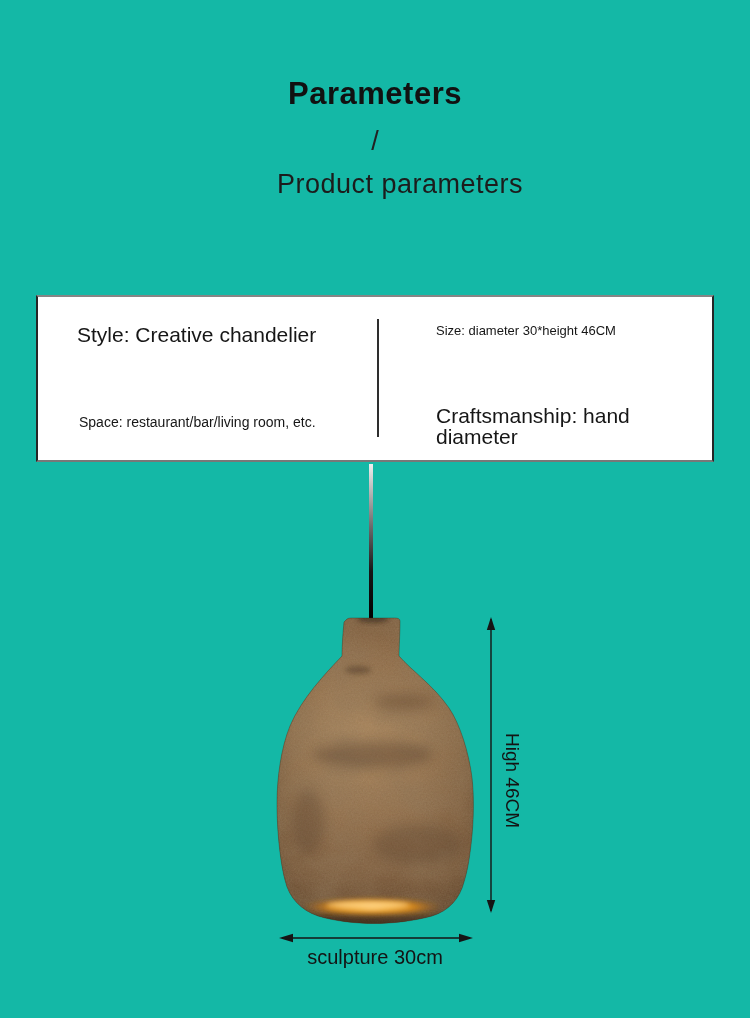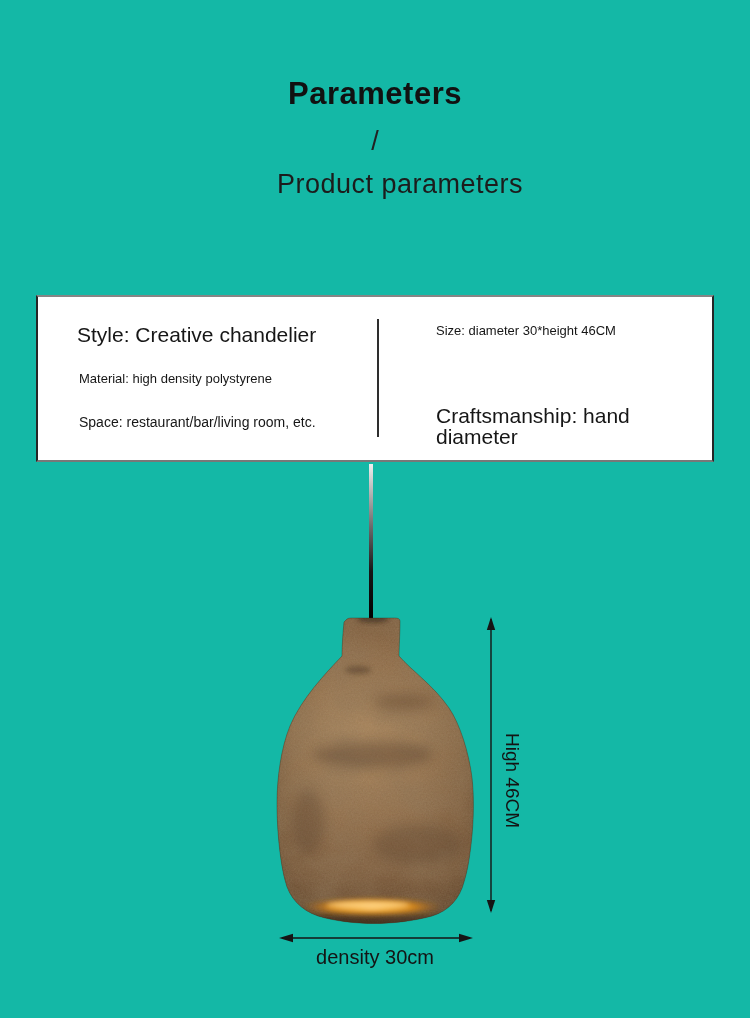--- a/index.html
+++ b/index.html
@@ -49,21 +49,20 @@
 <div class="page">
 
   <div class="hdr">
     <div class="hdr-title">Parameters</div>
     <div class="hdr-sep">/</div>
     <div class="hdr-sub">Product parameters</div>
   </div>
 
   <div class="spec-box">
     <p class="fs-lg spec-style">Style: Creative chandelier</p>
-    <p class="fs-sm spec-material">Material: high density polystyrene</p>
     <p class="fs-md spec-space">Space: restaurant/bar/living room, etc.</p>
     <div class="spec-divider"></div>
     <p class="fs-sm spec-size">Size: diameter 30*height 46CM</p>
     <p class="fs-lg spec-craft">Craftsmanship: hand diameter</p>
   </div>
 
   <div class="wire"></div>
 
   <svg class="lamp-svg" viewBox="0 0 214 320" aria-hidden="true">
     <defs>
@@ -162,15 +161,15 @@
     <polygon points="7,4 2.8,17 11.2,17" fill="#151515"></polygon>
     <polygon points="7,300 2.8,287 11.2,287" fill="#151515"></polygon>
   </svg>
   <div class="height-label">High 46CM</div>
 
   <svg class="hdim" viewBox="0 0 204 14" aria-hidden="true">
     <line x1="8" y1="7" x2="196" y2="7" stroke="#151515" stroke-width="1.4"></line>
     <polygon points="5,7 19,2.8 19,11.2" fill="#151515"></polygon>
     <polygon points="199,7 185,2.8 185,11.2" fill="#151515"></polygon>
   </svg>
-  <div class="diameter-label">density 30cm</div>
+  <div class="diameter-label">sculpture 30cm</div>
 
 </div>
 
 </body></html>

